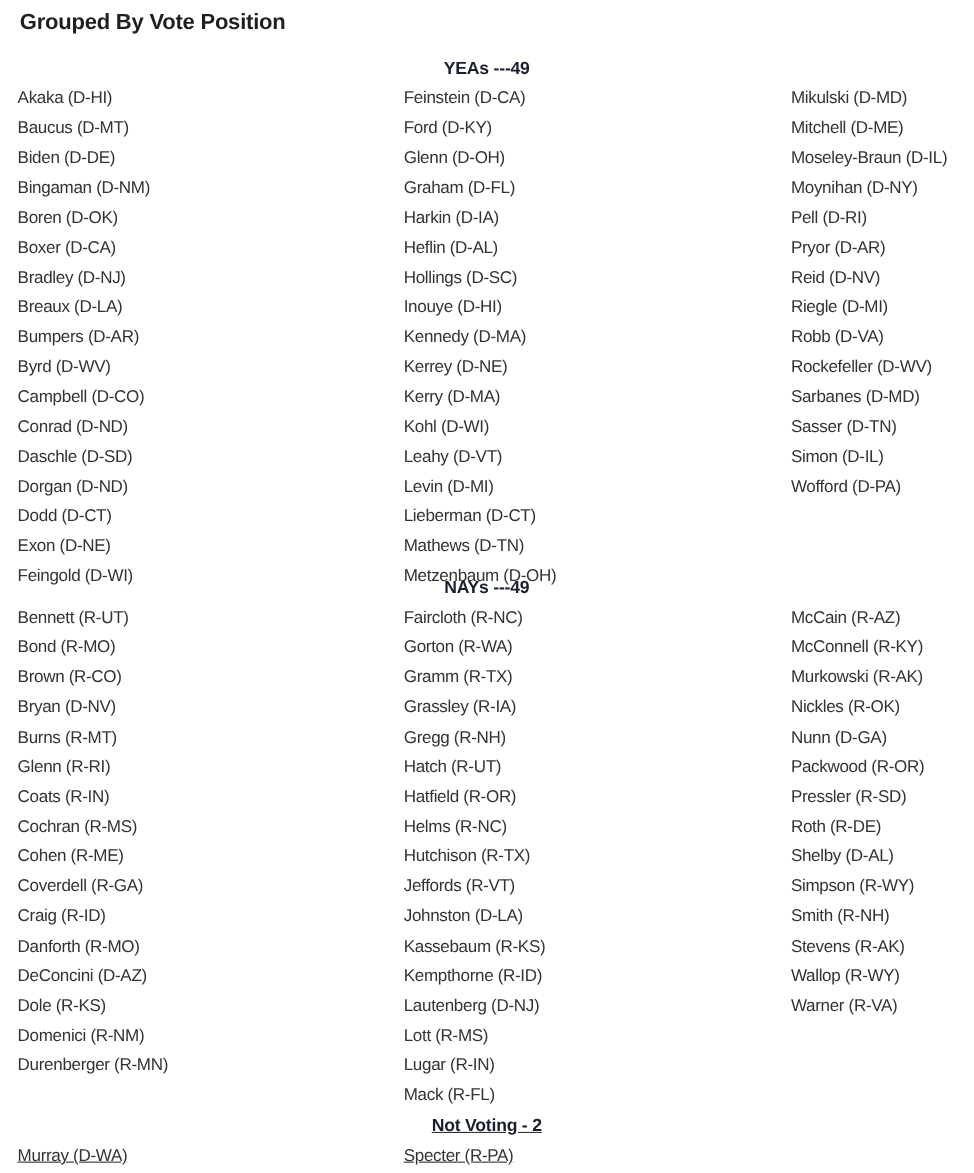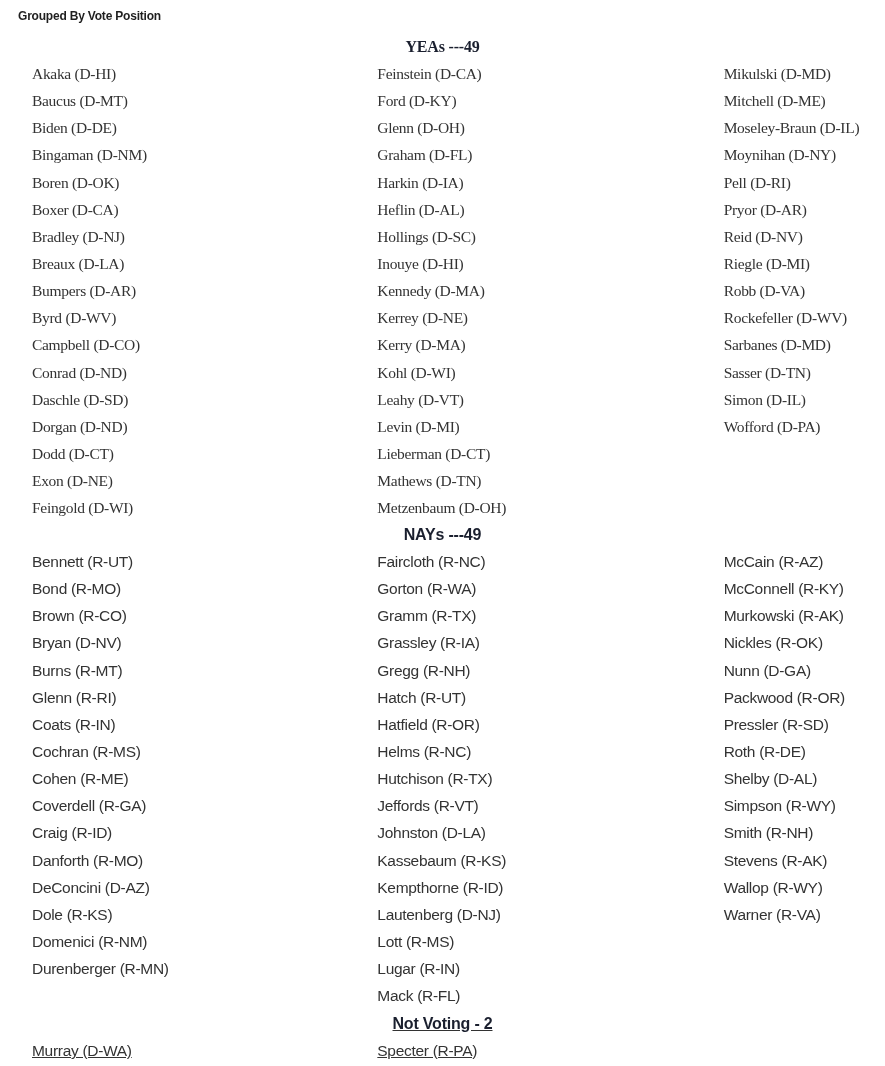--- a/index.html
+++ b/index.html
@@ -12,21 +12,21 @@
       height: 1066px;
       overflow: hidden;
       font-family: "Liberation Sans", "DejaVu Sans", sans-serif;
       color: #333333;
       position: relative;
     }
     .page-title {
       position: absolute;
       left: 18px;
       top: 9px;
-      font-size: 12px;
+      font-size: 20px;
       font-weight: bold;
       color: #1f1f1f;
       letter-spacing: -0.2px;
     }
     .section {
       position: absolute;
       left: 0;
       width: 885px;
     }
     .section-heading {
@@ -38,38 +38,38 @@
       color: #1a1f2e;
       letter-spacing: -0.2px;
     }
     .columns {
       display: flex;
     }
     .col {
       display: flex;
       flex-direction: column;
     }
-    .col-1 { width: 351px; padding-left: 32px; }
+    .col-1 { width: 351px; padding-left: 16px; }
     .col-2 { width: 352px; }
     .col-3 { width: 164px; }
     .member {
       height: 27.15px;
       line-height: 27px;
       font-size: 15.5px;
       white-space: nowrap;
       color: #333333;
       letter-spacing: -0.3px;
     }
   </style>
 </head>
 <body>
 
 <div class="page-title">Grouped By Vote Position</div>
 
-<div class="section" style="top:33px;font-family:Liberation Serif, serif;">
+<div class="section" style="top:49px;">
   <div class="section-heading">YEAs ---49</div>
   <div class="columns">
     <div class="col col-1">
       <div class="member">Akaka (D-HI)</div>
       <div class="member">Baucus (D-MT)</div>
       <div class="member">Biden (D-DE)</div>
       <div class="member">Bingaman (D-NM)</div>
       <div class="member">Boren (D-OK)</div>
       <div class="member">Boxer (D-CA)</div>
       <div class="member">Bradley (D-NJ)</div>

